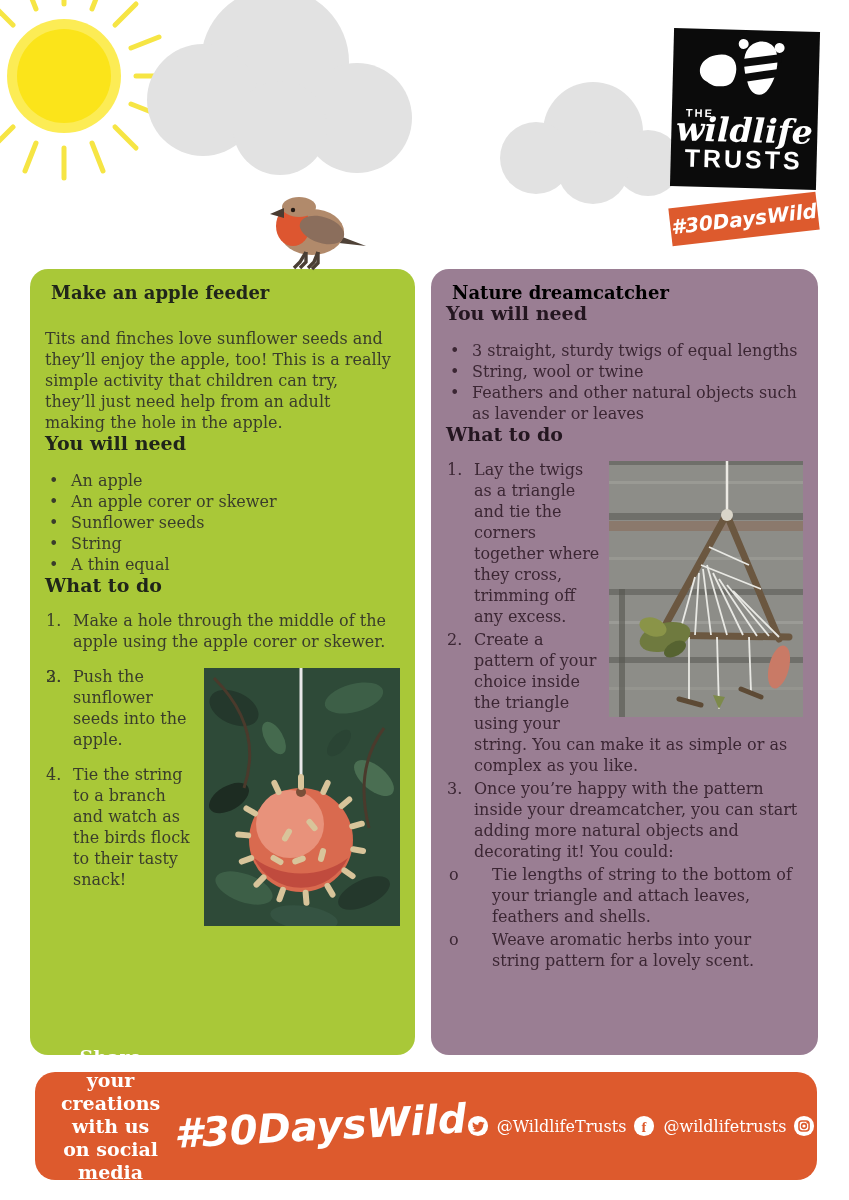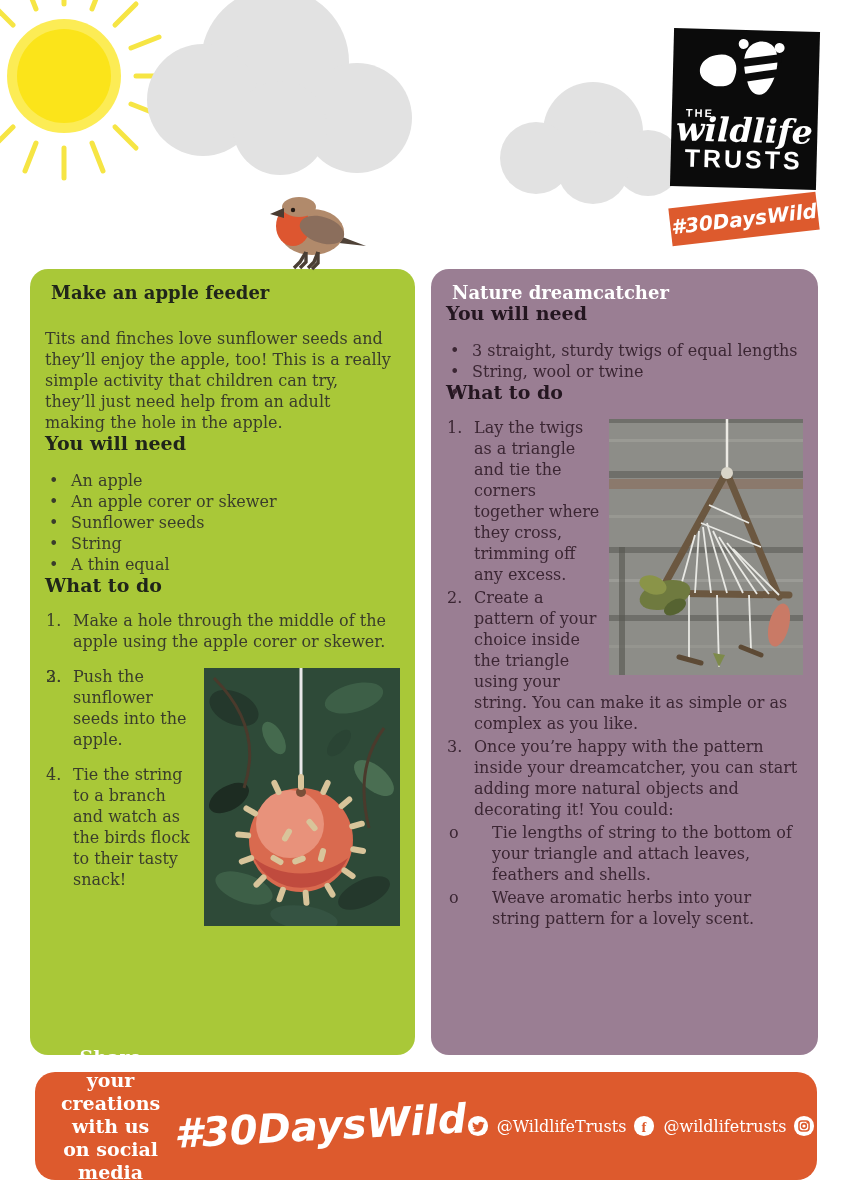--- a/index.html
+++ b/index.html
@@ -29,21 +29,21 @@
     left:670px;top:200px;width:148px;height:38px;background:#dd5a2d;
     transform:rotate(-6.5deg);display:flex;align-items:center;justify-content:center;z-index:6;
   }
   .badge span{color:#fff;font-family:"DejaVu Sans",sans-serif;font-weight:bold;font-style:italic;font-size:20px;}
 
   
   .panel{border-radius:18px;padding:12px 15px;line-height:21px;font-size:16px;}
   .panel-green{left:30px;top:269px;width:385px;height:786px;background:#a9c838;color:#3a3d2b;}
   .panel-purple{left:431px;top:269px;width:387px;height:786px;background:#9a7e93;color:#3b2633;}
   .panel h1{font-size:18px;line-height:20px;margin:2px 0 0 6px;color:#20251a;}
-  .panel-purple h1{color:#ffffff;}
+  .panel-purple h1{color:#000000;}
   .panel h2{font-size:19px;margin:0;color:#20251a;}
   .panel-purple h2{color:#241620;}
   .panel p.intro{margin:25px 8px 0 0;}
   .gp-ywn{margin-top:22px;}
   .gp-wtd{margin-top:19px;}
   .pp-ywn{margin-top:40px;}
   .pp-wtd{margin-top:24px;}
   .mats{margin-top:16px;}
   .mat{position:relative;padding-left:26px;}
   .mat .dot{position:absolute;left:4px;}
@@ -209,21 +209,21 @@
     <div class="step" data-name="step-item"><span class="n" data-name="step-number">4.</span><span data-name="step-text">Tie the string to a branch and watch as the birds flock to their tasty snack!</span></div>
   </div>
 </div>
 
 <div class="abs panel panel-purple pp" data-name="dreamcatcher-panel">
   <h1 data-name="dreamcatcher-title">Nature dreamcatcher</h1>
   <h2 class="pp-ywn" data-name="you-will-need-heading">You will need</h2>
   <div class="mats" data-name="materials-list">
     <div class="mat" data-name="list-item"><span class="dot" data-name="bullet-marker">•</span><span data-name="material-text">3 straight, sturdy twigs of equal lengths</span></div>
     <div class="mat" data-name="list-item"><span class="dot" data-name="bullet-marker">•</span><span data-name="material-text">String, wool or twine</span></div>
-    <div class="mat" data-name="list-item"><span class="dot" data-name="bullet-marker">•</span></div>
+    <div class="mat" data-name="list-item"><span class="dot" data-name="bullet-marker">•</span><span data-name="material-text">Feathers and other natural objects such as lavender or leaves</span></div>
   </div>
   <h2 class="pp-wtd" data-name="what-to-do-heading">What to do</h2>
   <div class="steps" data-name="steps-list">
 
     <svg class="photo photo-dream" viewBox="0 0 194 256" data-name="dreamcatcher-photo">
       <rect width="194" height="256" fill="#8d8d88"></rect>
       <g data-name="wood-planks">
         <rect y="0" width="194" height="4" fill="#6f6f6a"></rect>
         <rect y="52" width="194" height="7" fill="#6f6f6a"></rect>
         <rect y="60" width="194" height="10" fill="#8a6a55" opacity="0.55"></rect>

